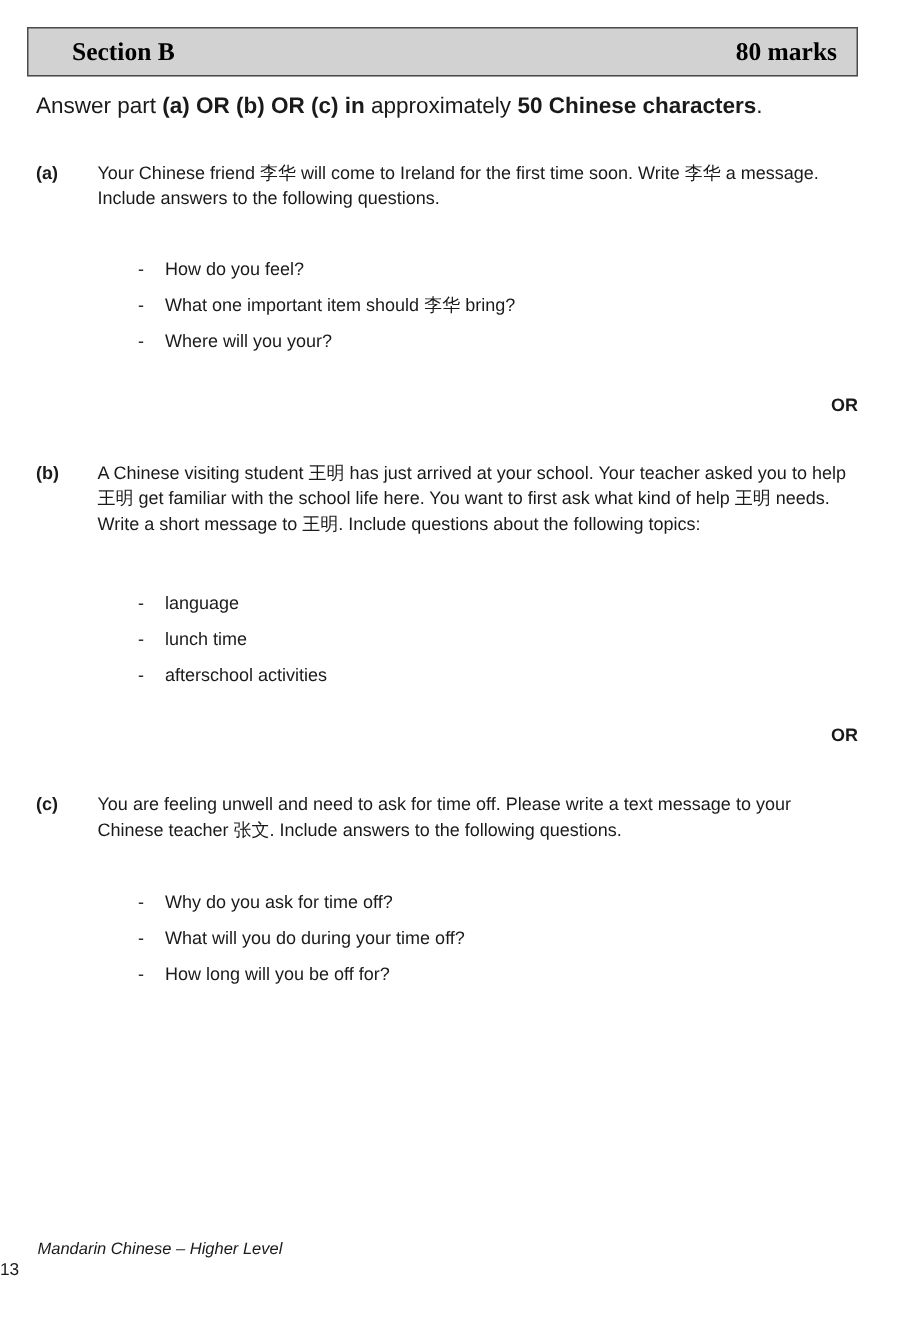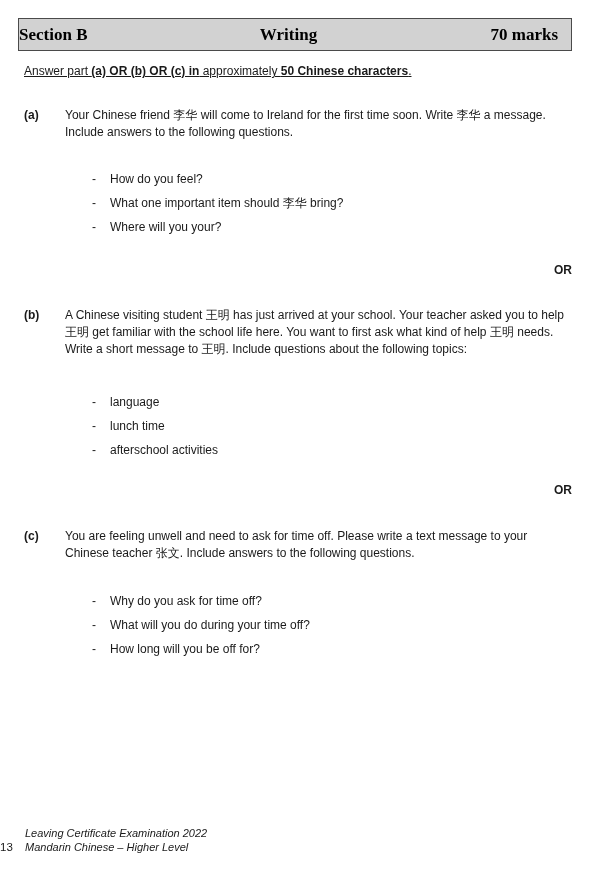--- a/index.html
+++ b/index.html
@@ -19,35 +19,34 @@
     height: 33px;
     background: var(--header-bg, #d2d2d2);
     border: 1.5px solid var(--header-border, #4a4a4a);
     display: flex;
     align-items: center;
     font-family: "Liberation Serif", serif;
     font-weight: bold;
     font-size: 17px;
     color: #000;
   }
-  .hb-left   { flex: 1; padding-left: 0; }
+  .hb-left   { flex: 1; padding-left: 29px; }
   .hb-center { flex: 1; text-align: center; }
   .hb-right  { flex: 1; text-align: right; padding-right: 13px; }
 
   .q-number {
     margin: 6px 0 0 24px;
     font-weight: bold;
     font-size: 12px;
     line-height: 14px;
   }
   .instruction {
     margin: 13px 30px 0 24px;
-    font-size: 12px;
+    font-size: 15px;
     line-height: 14px;
-    text-decoration: underline;
   }
   .instruction b { font-weight: bold; }
 
   .part {
     display: flex;
     margin: 29px 0 0 24px;
     font-size: 12px;
     line-height: 17px;
   }
   .part-label { width: 41px; flex-shrink: 0; font-weight: bold; }
@@ -95,22 +94,21 @@
     line-height: 14px;
   }
 </style>
 </head>
 <body>
 
 <div class="page">
 
   <div class="header-box">
     <span class="hb-left">Section B</span>
-    <span class="hb-center">Writing</span>
-    <span class="hb-right">70 marks</span>
+    <span class="hb-right">80 marks</span>
   </div>
 
 
   <div class="instruction"><span>Answer part </span><b>(a) OR (b) OR (c) in</b><span> approximately </span><b>50 Chinese characters</b><span>.</span></div>
 
   <div class="part part-a">
     <span class="part-label">(a)</span>
     <span class="part-text">Your Chinese friend 李华 will come to Ireland for the first time soon. Write 李华 a message. Include answers to the following questions.</span>
   </div>
   <div class="bullets b-a">
@@ -164,18 +162,17 @@
       <span class="bullet-dash">-</span>
       <span>What will you do during your time off?</span>
     </div>
     <div class="bullet">
       <span class="bullet-dash">-</span>
       <span>How long will you be off for?</span>
     </div>
   </div>
 
   <div class="footer">
-    <div>Leaving Certificate Examination 2022</div>
     <div>Mandarin Chinese – Higher Level</div>
   </div>
   <div class="page-number">13</div>
 
 </div>
 
 </body></html>

